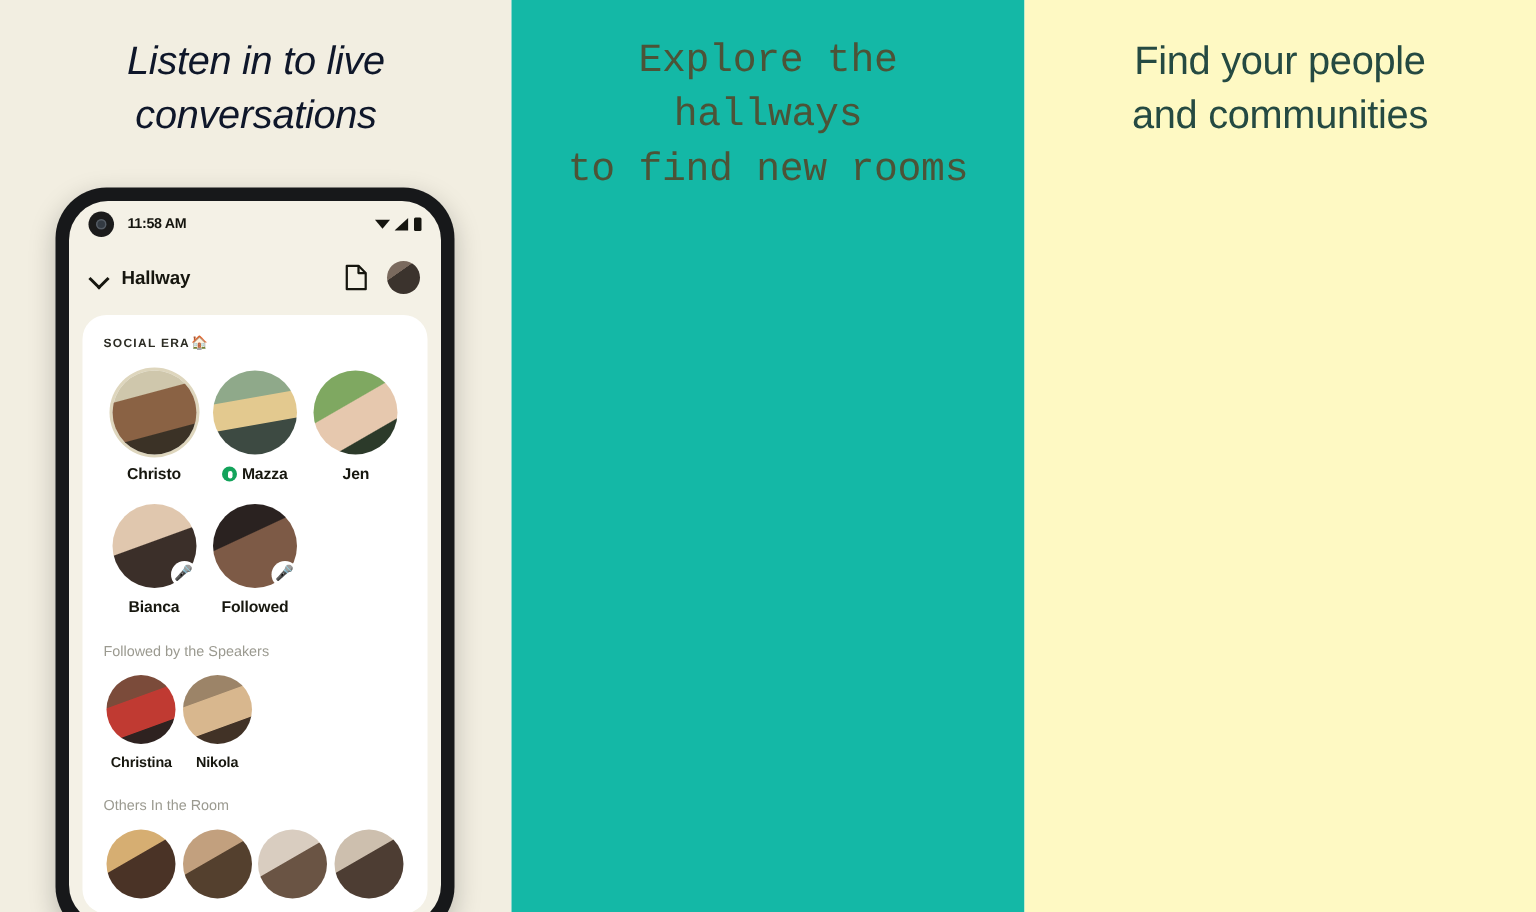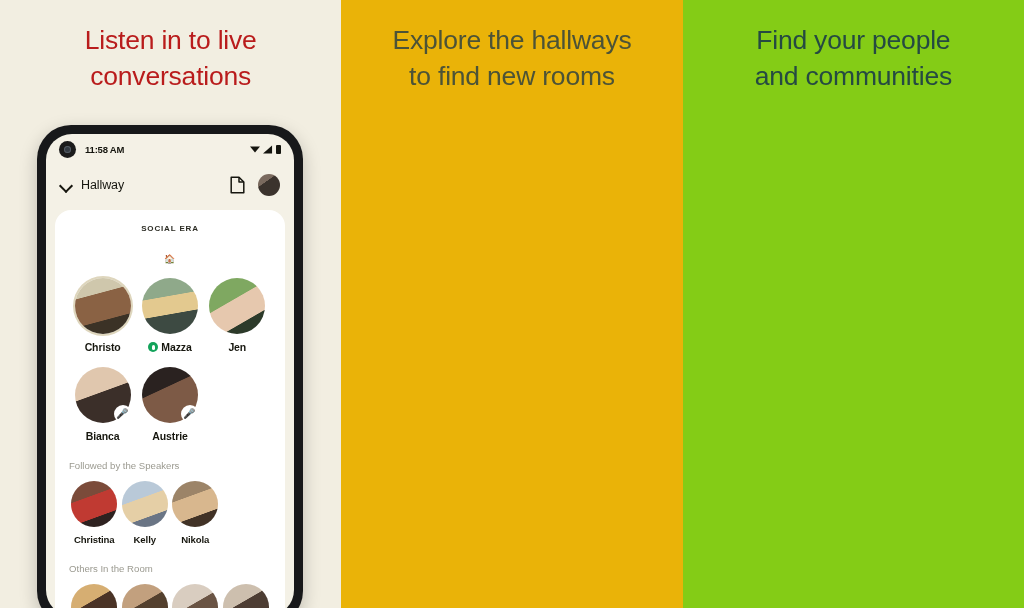--- a/index.html
+++ b/index.html
@@ -12,36 +12,36 @@
     position: relative;
     width: 1024px; height: 608px;
     display: flex;
   }
   .panel {
     position: relative;
     width: 341.33px; height: 608px;
     overflow: hidden;
   }
   .panel-1 { background: #f2eee1; }
-  .panel-2 { background: #eab308; }
-  .panel-3 { background: #84cc16; }
+  .panel-2 { background: #14b8a6; font-family: Liberation Mono, monospace; }
+  .panel-3 { background: #fef9c3; }
 
   .headline {
     position: absolute;
     left: 0; right: 0;
     top: 22px;
     text-align: center;
     font-size: 26.5px;
     line-height: 1.37;
     font-weight: 400;
     letter-spacing: -0.2px;
     padding: 0 14px;
     white-space: pre-line;
   }
-  .panel-1 .headline { color: #b91c1c; }
+  .panel-1 .headline { color: #0f172a; font-style: italic; }
   .panel-2 .headline { color: #4c5337; }
   .panel-3 .headline { color: #254a42; }
 
   
   .phone {
     position: absolute;
     top: 125px;
     width: 266px;
     height: 500px;
     border-radius: 34px;
@@ -96,21 +96,21 @@
   .chev {
     width: 13px; height: 13px; flex: 0 0 auto; position: relative;
   }
   .chev::before {
     content: ""; position: absolute; left: 1px; top: 2px;
     width: 8px; height: 8px;
     border-left: 2.1px solid #16160f; border-bottom: 2.1px solid #16160f;
     transform: rotate(-45deg);
   }
   .appbar-title {
-    font-size: 12.5px; font-weight: 400; color: #16160f; letter-spacing: -0.1px;
+    font-size: 12.5px; font-weight: 700; color: #16160f; letter-spacing: -0.1px;
   }
   .appbar-right { margin-left: auto; display: flex; align-items: center; gap: 13px; }
   .doc-icon { width: 15px; height: 18px; }
   .ava {
     width: 22px; height: 22px; border-radius: 50%;
     background-size: cover; background-position: center;
     flex: 0 0 auto;
   }
 
   
@@ -132,21 +132,21 @@
 
   
   .card {
     background: #ffffff;
     border-radius: 16px;
     margin: 4px 9px 0 9px;
     padding: 14px 14px 10px 14px;
   }
   .room-label {
     font-size: 8px; font-weight: 700; letter-spacing: 0.85px;
-    color: #2c2c24; display: flex; align-items: center; gap: 22px; flex-direction: column;
+    color: #2c2c24; display: flex; align-items: center; gap: 1px;
   }
   .house-emoji { font-size: 9px; color: #15a35a; line-height: 1; }
   .room-title {
     margin-top: 6px;
     font-size: 12.3px; font-weight: 700; color: #17170f;
     line-height: 1.3; letter-spacing: -0.15px;
   }
   .people-grid {
     display: flex; flex-wrap: wrap;
     margin-top: 14px;
@@ -254,34 +254,30 @@
                 </div>
               <div class="pname">
                 <span>Bianca</span>
               </div>
             </div>
             <div class="person">
               <div class="pic a-austrie">
                   <span class="mute-badge">🎤</span>
                 </div>
               <div class="pname">
-                <span>Austrie</span>
+                <span>Followed</span>
               </div>
             </div>
           </div>
 
           <div class="section-label">Followed by the Speakers</div>
           <div class="row4">
             <div class="person">
               <div class="pic a-christina"></div>
               <div class="pname">Christina</div>
-            </div>
-            <div class="person">
-              <div class="pic a-kelly"></div>
-              <div class="pname">Kelly</div>
             </div>
             <div class="person">
               <div class="pic a-nikola"></div>
               <div class="pname">Nikola</div>
             </div>
           </div>
 
           <div class="section-label">Others In the Room</div>
           <div class="row4">
             <div class="person">

